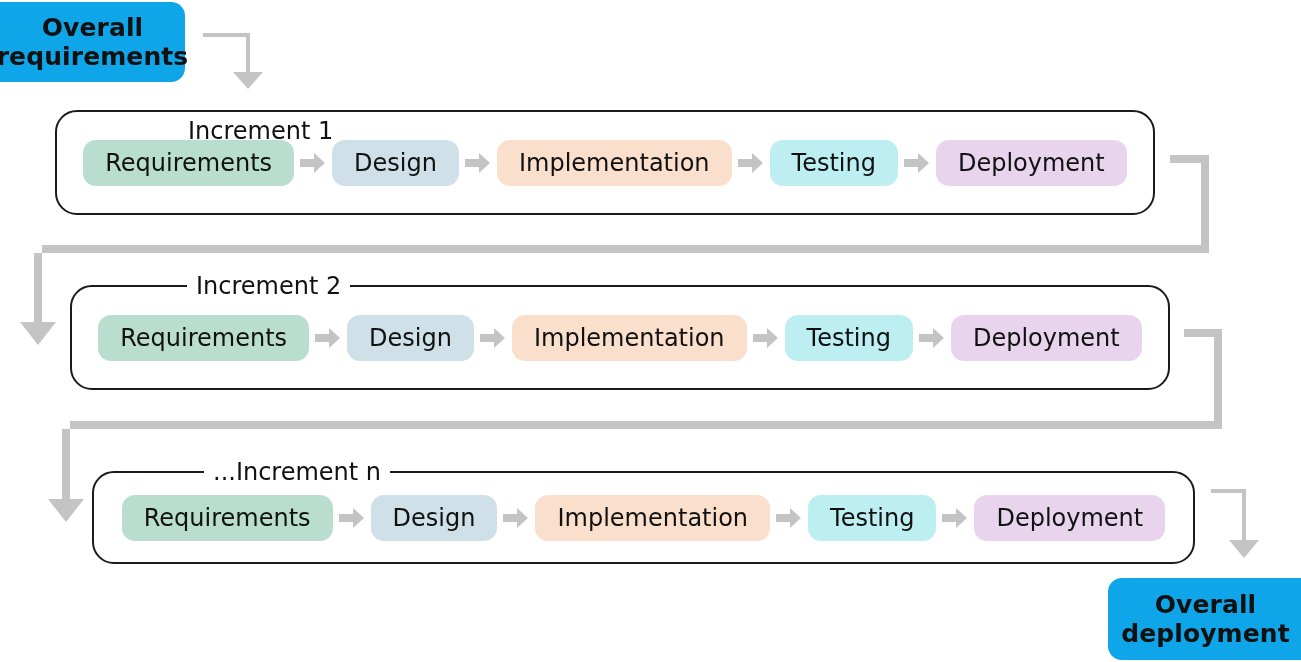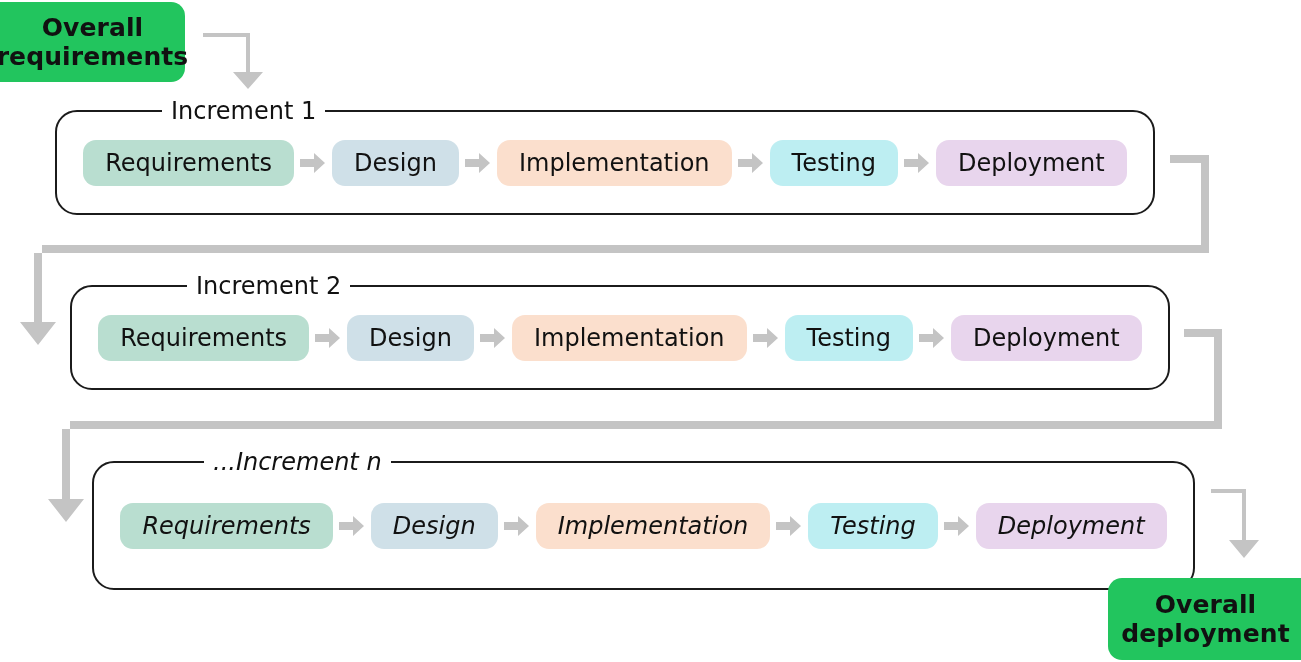--- a/index.html
+++ b/index.html
@@ -12,21 +12,21 @@
     position:relative;
   }
   #canvas{position:absolute;left:0;top:0;width:1301px;height:662px;}
 
   
   #wires{position:absolute;left:0;top:0;width:1301px;height:662px;z-index:1;pointer-events:none;}
 
   
   .terminal{
     position:absolute;z-index:3;
-    background:#22c55e;
+    background:#0ea5e9;
     border-radius:14px;
     display:flex;align-items:center;justify-content:center;
     text-align:center;
     font-weight:bold;
     font-size:25px;
     line-height:1.18;
     color:#111111;
     letter-spacing:.1px;
   }
   #terminal-start{left:0px;top:2px;width:185px;height:80px;border-radius:0 14px 14px 0;}
@@ -102,21 +102,21 @@
 
   <div id="terminal-start" class="terminal">
     <span>
       <span>Overall</span><br>
       <span>requirements</span>
     </span>
   </div>
 
   <div id="increments-host">
       <div class="increment" style="left: 55px; top: 110px; width: 1100px; height: 105px;">
-        <div class="legend" style="left: 105px;">Increment 1</div>
+        <div class="legend" style="left: 122px; margin-top: 20px;">Increment 1</div>
         <div class="stages">
           <div class="stage" style="background: rgb(185, 222, 208);">Requirements</div>
           <div class="sep">
             <svg width="26" height="22" viewBox="0 0 26 22" aria-hidden="true">
               <path d="M0,7 L14,7 L14,1 L25,11 L14,21 L14,15 L0,15 Z" fill="#c4c4c4"></path>
             </svg>
           </div>
           <div class="stage" style="background: rgb(207, 224, 232);">Design</div>
           <div class="sep">
             <svg width="26" height="22" viewBox="0 0 26 22" aria-hidden="true">
@@ -161,21 +161,21 @@
           </div>
           <div class="stage" style="background: rgb(189, 238, 242);">Testing</div>
           <div class="sep">
             <svg width="26" height="22" viewBox="0 0 26 22" aria-hidden="true">
               <path d="M0,7 L14,7 L14,1 L25,11 L14,21 L14,15 L0,15 Z" fill="#c4c4c4"></path>
             </svg>
           </div>
           <div class="stage" style="background: rgb(232, 213, 237);">Deployment</div>
         </div>
       </div>
-      <div class="increment" style="left: 92px; top: 461px; width: 1103px; height: 129px; font-style: italic;">
+      <div class="increment" style="left: 92px; top: 471px; width: 1103px; height: 93px;">
         <div class="legend" style="left: 110px;">...Increment n</div>
         <div class="stages">
           <div class="stage" style="background: rgb(185, 222, 208);">Requirements</div>
           <div class="sep">
             <svg width="26" height="22" viewBox="0 0 26 22" aria-hidden="true">
               <path d="M0,7 L14,7 L14,1 L25,11 L14,21 L14,15 L0,15 Z" fill="#c4c4c4"></path>
             </svg>
           </div>
           <div class="stage" style="background: rgb(207, 224, 232);">Design</div>
           <div class="sep">

